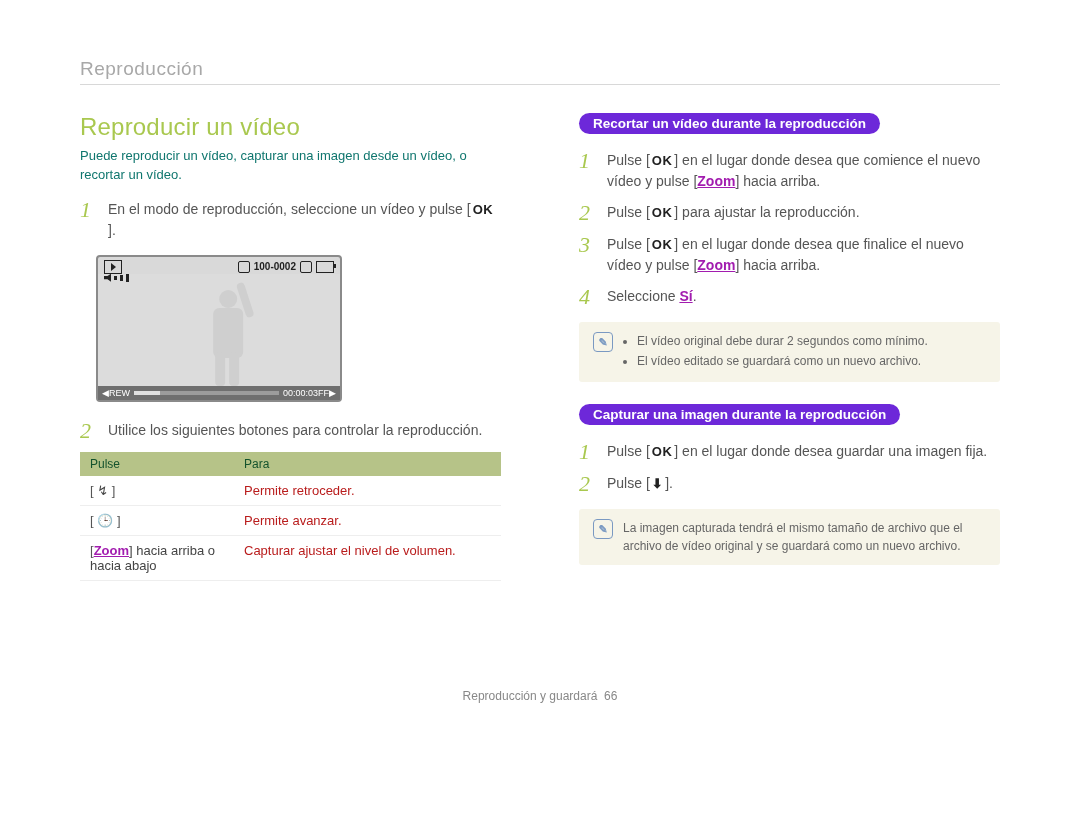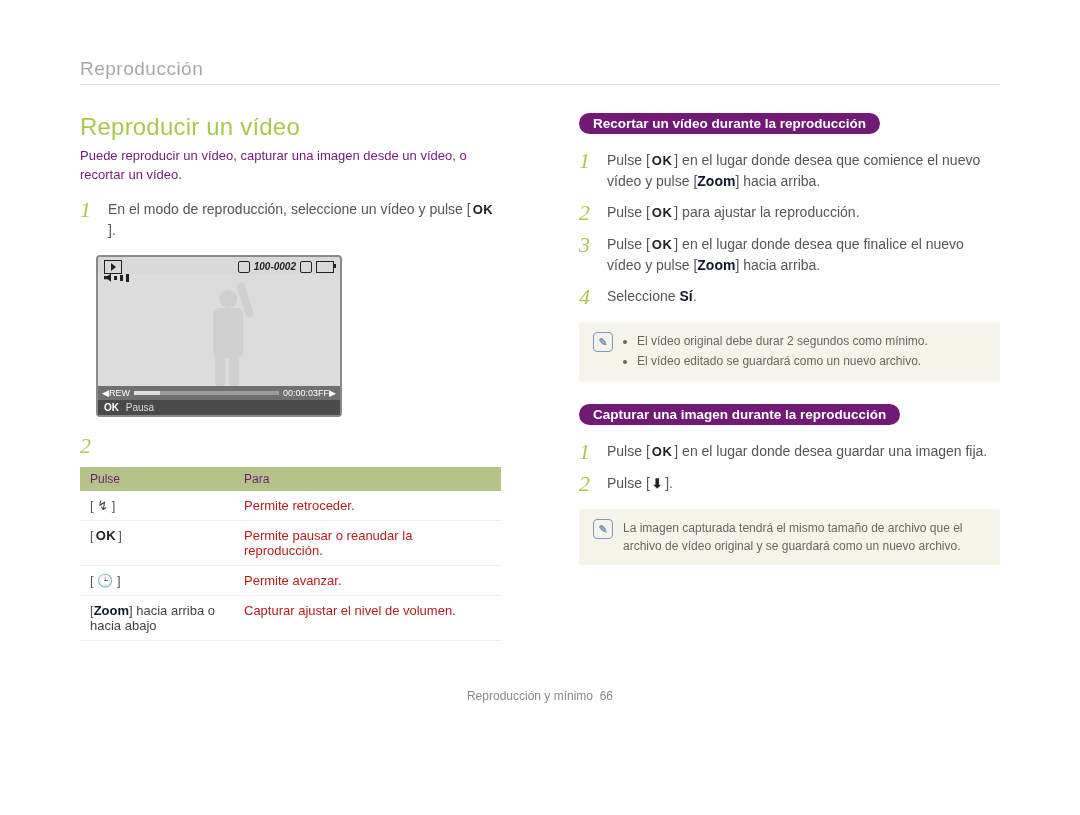--- a/index.html
+++ b/index.html
@@ -39,21 +39,21 @@
   h1.title {
     margin: 0 0 6px 0;
     color: #a9c84f;
     font-size: 24px;
     font-weight: 400;
     letter-spacing: .2px;
   }
   .intro {
     font-size: 13px;
     line-height: 1.45;
-    color: #701a75;
+    color: #0f766e;
     margin: 0 0 14px 0;
   }
   .step {
     display: flex;
     align-items: flex-start;
     gap: 10px;
     margin: 6px 0 10px 0;
   }
   .step-num {
     font-family: Georgia, 'Times New Roman', serif;
@@ -70,21 +70,21 @@
   }
   .ok-btn {
     display: inline-block;
     font-weight: 700;
     font-size: 13px;
     letter-spacing: .5px;
     padding: 0 2px;
     color: #222;
   }
   .bracket { color: #555; }
-  .bold { font-weight: 700; color: #0f172a; }
+  .bold { font-weight: 700; color: #a21caf; text-decoration: underline; }
 
   
   .camera {
     width: 242px;
     margin: 14px 0 18px 16px;
     border: 2px solid #8a8a8a;
     border-radius: 4px;
     background: #d9d9d9;
     font-family: Arial, sans-serif;
   }
@@ -94,21 +94,21 @@
     align-items: center;
     padding: 3px 6px 0 6px;
     font-size: 10px;
     color: #222;
   }
   .cam-top .icon-box {
     width: 16px; height: 12px; border: 1.5px solid #222; display: inline-flex;
     align-items: center; justify-content: center; margin-right: 4px;
   }
   .cam-top .tri { width:0;height:0;border-left:5px solid #222;border-top:4px solid transparent;border-bottom:4px solid transparent;}
-  .cam-top .right { display:flex; gap:4px; align-items:center; font-weight:700;font-style:italic;}
+  .cam-top .right { display:flex; gap:4px; align-items:center; font-weight:700;}
   .batt { width:16px;height:10px;border:1.5px solid #222;position:relative;}
   .batt::after{content:'';position:absolute;right:-3px;top:2px;width:2px;height:4px;background:#222;}
   .cam-body {
     height: 112px;
     position: relative;
     background: #dcdcdc;
     overflow: hidden;
   }
   .figure {
     position: absolute;
@@ -138,38 +138,38 @@
   .cam-foot .ok { font-weight:700; color:#fff; margin-right:4px;}
 
   
   table.controls {
     width: 100%;
     border-collapse: collapse;
     margin-top: 10px;
   }
   table.controls th {
     background: #b6c388;
-    color: #701a75;
+    color: #14532d;
     font-weight: 400;
     font-size: 12px;
     text-align: left;
     padding: 5px 10px;
   }
   table.controls td {
     border-bottom: 1px solid #eee;
     padding: 7px 10px;
     font-size: 13px;
     color: #b91c1c;
     vertical-align: top;
   }
   table.controls tr td:first-child { width: 134px; color:#444;}
 
   .boxhead {
     display:inline-block;
-    background:#701a75;
+    background:#6d28d9;
     color:#fff;
     border-radius: 11px;
     padding: 3px 14px;
     font-size: 13.5px;
     font-weight: 700;
     margin-bottom: 10px;
   }
   .note {
     display:flex;
     gap:10px;
@@ -256,45 +256,38 @@
         <div class="progress">
           <span class="arrow">◀</span>
           <span>REW</span>
           <span class="track">
               <span class="fill"></span>
             </span>
           <span>00:00:03</span>
           <span>FF</span>
           <span class="arrow">▶</span>
         </div>
-        <div class="cam-foot">
-          <span class="ok">OK</span>
-          <span>Pausa</span>
-        </div>
       </div>
 
       <div class="step">
         <div class="step-num">2</div>
+        <div class="step-text">Utilice los siguientes botones para controlar la reproducción.</div>
       </div>
 
       <table class="controls">
         <thead>
           <tr>
             <th>Pulse</th>
             <th>Para</th>
           </tr>
         </thead>
         <tbody>
           <tr>
             <td><span class="bracket">[</span> <span class="flash-icon"></span> <span class="bracket">]</span></td>
             <td>Permite retroceder.</td>
-          </tr>
-          <tr>
-            <td><span class="bracket">[</span><span class="ok-btn">OK</span><span class="bracket">]</span></td>
-            <td>Permite pausar o reanudar la reproducción.</td>
           </tr>
           <tr>
             <td><span class="bracket">[</span> <span class="timer-icon"></span> <span class="bracket">]</span></td>
             <td>Permite avanzar.</td>
           </tr>
           <tr>
             <td>
               <span class="bracket">[</span><span class="bold">Zoom</span><span>] hacia arriba o hacia abajo</span>
             </td>
             <td>Capturar ajustar el nivel de volumen.</td>
@@ -357,17 +350,17 @@
 
       <div class="note">
         <div class="nicon">✎</div>
         <div>La imagen capturada tendrá el mismo tamaño de archivo que el archivo de vídeo original y se guardará como un nuevo archivo.</div>
       </div>
 
     </div>
   </div>
 
   <div class="footer">
-    <span>Reproducción y mínimo</span>&nbsp;
+    <span>Reproducción y guardará</span>&nbsp;
     <span>66</span>
   </div>
 
 </div>
 
 </body></html>

